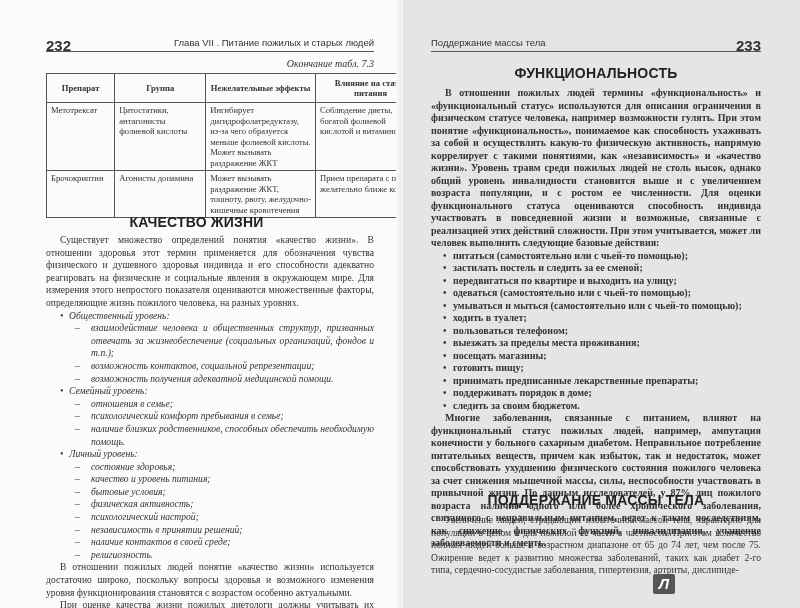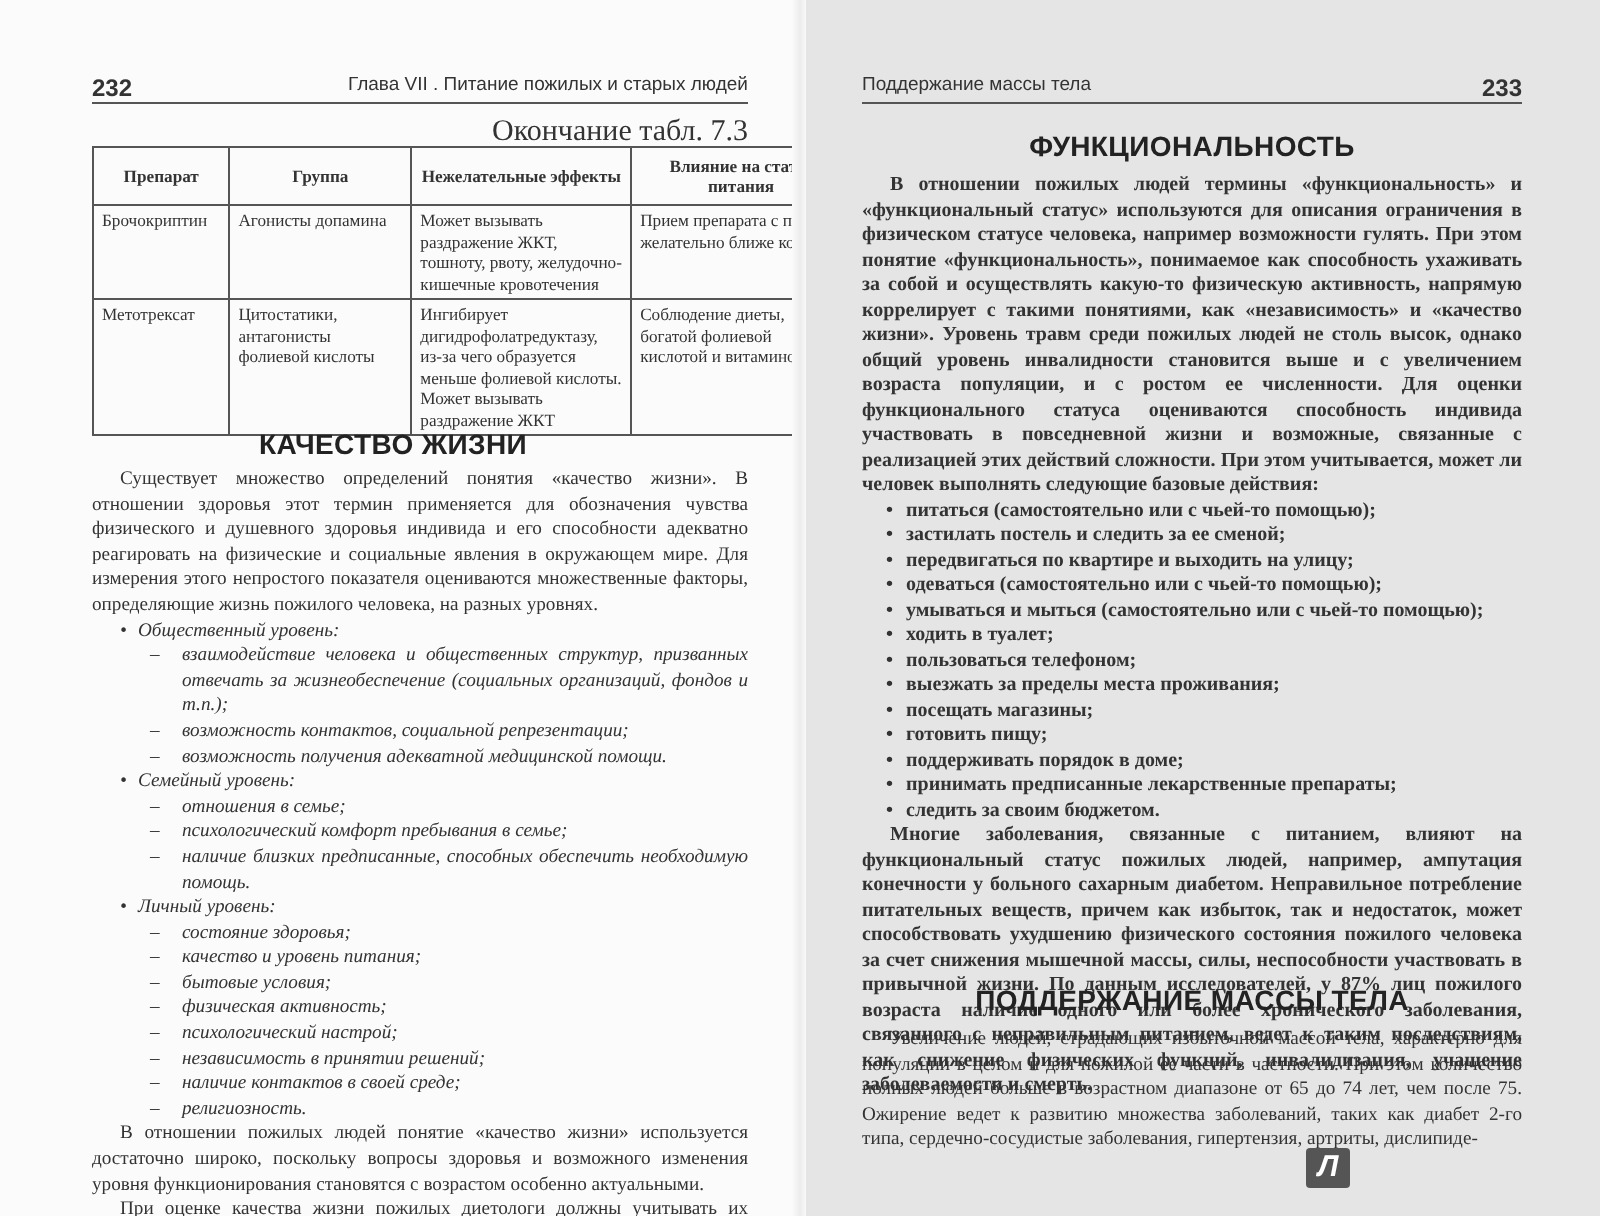--- a/index.html
+++ b/index.html
@@ -7,29 +7,29 @@
          font-family:"Liberation Serif", serif; color:#2a2a2a; }
   .page { position:absolute; top:0; height:608px; }
   .page.left { left:0; width:400px; background:#fbfbfb; }
   .page.right { left:403px; width:400px; background:#e5e5e5;text-decoration:underline; }
   .gutter { position:absolute; left:396px; top:0; width:8px; height:608px;
             background:linear-gradient(90deg,#fbfbfb,#ececec 50%,#fdfdfd); }
   .running-head { position:absolute; top:37px; height:14px; font-family:"Liberation Sans", sans-serif;
                   font-size:9.5px; color:#333; border-bottom:1.5px solid #555; }
   .left .running-head { left:46px; width:328px; }
   .right .running-head { left:28px; width:330px; }
-  .pn { position:absolute; top:0; font-weight:bold; font-size:12px; }
+  .pn { position:absolute; top:0; font-weight:bold; font-size:15px; }
   .left .pn { left:0; }
   .right .pn { right:0; }
   .rh-title { position:absolute; top:0; }
   .left .rh-title { right:0; }
   .right .rh-title { left:0; }
 
   .table-caption { position:absolute; left:46px; width:328px; top:58px; text-align:right;
-                   font-size:15px; color:#333; }
+                   font-style:italic; font-size:10px; color:#333; }
   table.drug { position:absolute; left:46px; top:73px; width:380px; border-collapse:collapse;
                font-size:8.6px; line-height:10.5px; }
   table.drug th, table.drug td { border:1px solid #555; vertical-align:top; padding:2px 4px; color:#333; }
   table.drug th { font-weight:bold; text-align:center; vertical-align:middle; height:24px; }
   table.drug td { height:auto; }
 
   h2.sect { position:absolute; margin:0; font-family:"Liberation Sans", sans-serif; font-weight:bold;
             font-size:14px; letter-spacing:0.2px; color:#222; text-align:center; }
   .left h2.sect { left:46px; width:301px; }
   .right h2.sect { left:28px; width:330px; }
@@ -73,30 +73,30 @@
     <thead>
       <tr>
         <th>Препарат</th>
         <th>Группа</th>
         <th>Нежелательные эффекты</th>
         <th>Влияние на статус питания</th>
       </tr>
     </thead>
     <tbody>
       <tr>
+        <td>Метотрексат</td>
+        <td>Цитостатики, антагонисты фолиевой кислоты</td>
+        <td>Ингибирует дигидрофолатредуктазу, из-за чего образуется меньше фолиевой кислоты. Может вызывать раздражение ЖКТ</td>
+        <td>Соблюдение диеты, богатой фолиевой кислотой и витамином B₁₂</td>
+      </tr>
+      <tr>
         <td>Брочокриптин</td>
         <td>Агонисты допамина</td>
         <td>Может вызывать раздражение ЖКТ, тошноту, рвоту, желудочно-кишечные кровотечения</td>
         <td>Прием препарата с пищей, желательно ближе ко сну</td>
-      </tr>
-      <tr>
-        <td>Метотрексат</td>
-        <td>Цитостатики, антагонисты фолиевой кислоты</td>
-        <td>Ингибирует дигидрофолатредуктазу, из-за чего образуется меньше фолиевой кислоты. Может вызывать раздражение ЖКТ</td>
-        <td>Соблюдение диеты, богатой фолиевой кислотой и витамином B₁₂</td>
       </tr>
     </tbody>
   </table>
 
   <h2 class="sect" style="top:214px;">КАЧЕСТВО ЖИЗНИ</h2>
 
   <div class="txt" style="top:234px;">
     <p>Существует множество определений понятия «качество жизни». В отношении здоровья этот термин применяется для обозначения чувства физического и душевного здоровья индивида и его способности адекватно реагировать на физические и социальные явления в окружающем мире. Для измерения этого непростого показателя оцениваются множественные факторы, определяющие жизнь пожилого человека, на разных уровнях.</p>
     <ul class="lvl1">
       <li>
@@ -105,21 +105,21 @@
           <li>взаимодействие человека и общественных структур, призванных отвечать за жизнеобеспечение (социальных организаций, фондов и т.п.);</li>
           <li>возможность контактов, социальной репрезентации;</li>
           <li>возможность получения адекватной медицинской помощи.</li>
         </ul>
       </li>
       <li>
         <span>Семейный уровень:</span>
         <ul class="lvl2">
           <li>отношения в семье;</li>
           <li>психологический комфорт пребывания в семье;</li>
-          <li>наличие близких предписанные, способных обеспечить необходимую помощь.</li>
+          <li>наличие близких родственников, способных обеспечить необходимую помощь.</li>
         </ul>
       </li>
       <li>
         <span>Личный уровень:</span>
         <ul class="lvl2">
           <li>состояние здоровья;</li>
           <li>качество и уровень питания;</li>
           <li>бытовые условия;</li>
           <li>физическая активность;</li>
           <li>психологический настрой;</li>
@@ -150,22 +150,22 @@
       <li>питаться (самостоятельно или с чьей-то помощью);</li>
       <li>застилать постель и следить за ее сменой;</li>
       <li>передвигаться по квартире и выходить на улицу;</li>
       <li>одеваться (самостоятельно или с чьей-то помощью);</li>
       <li>умываться и мыться (самостоятельно или с чьей-то помощью);</li>
       <li>ходить в туалет;</li>
       <li>пользоваться телефоном;</li>
       <li>выезжать за пределы места проживания;</li>
       <li>посещать магазины;</li>
       <li>готовить пищу;</li>
+      <li>принимать предписанные лекарственные препараты;</li>
       <li>поддерживать порядок в доме;</li>
-      <li>принимать предписанные лекарственные препараты;</li>
       <li>следить за своим бюджетом.</li>
     </ul>
     <p>Многие заболевания, связанные с питанием, влияют на функциональный статус пожилых людей, например, ампутация конечности у больного сахарным диабетом. Неправильное потребление питательных веществ, причем как избыток, так и недостаток, может способствовать ухудшению физического состояния пожилого человека за счет снижения мышечной массы, силы, неспособности участвовать в привычной жизни. По данным исследователей, у 87% лиц пожилого возраста наличие одного или более хронического заболевания, связанного с неправильным питанием, ведет к таким последствиям, как снижение физических функций, инвалидизация, учащение заболеваемости и смерть.</p>
   </div>
 
   <h2 class="sect" style="top:492px;">ПОДДЕРЖАНИЕ МАССЫ ТЕЛА</h2>
 
   <div class="txt" style="top:514px;">
     <p>Увеличение людей, страдающих избыточной массой тела, характерно для популяции в целом и для пожилой ее части в частности. При этом количество полных людей больше в возрастном диапазоне от 65 до 74 лет, чем после 75. Ожирение ведет к развитию множества заболеваний, таких как диабет 2-го типа, сердечно-сосудистые заболевания, гипертензия, артриты, дислипиде-</p>
   </div>

